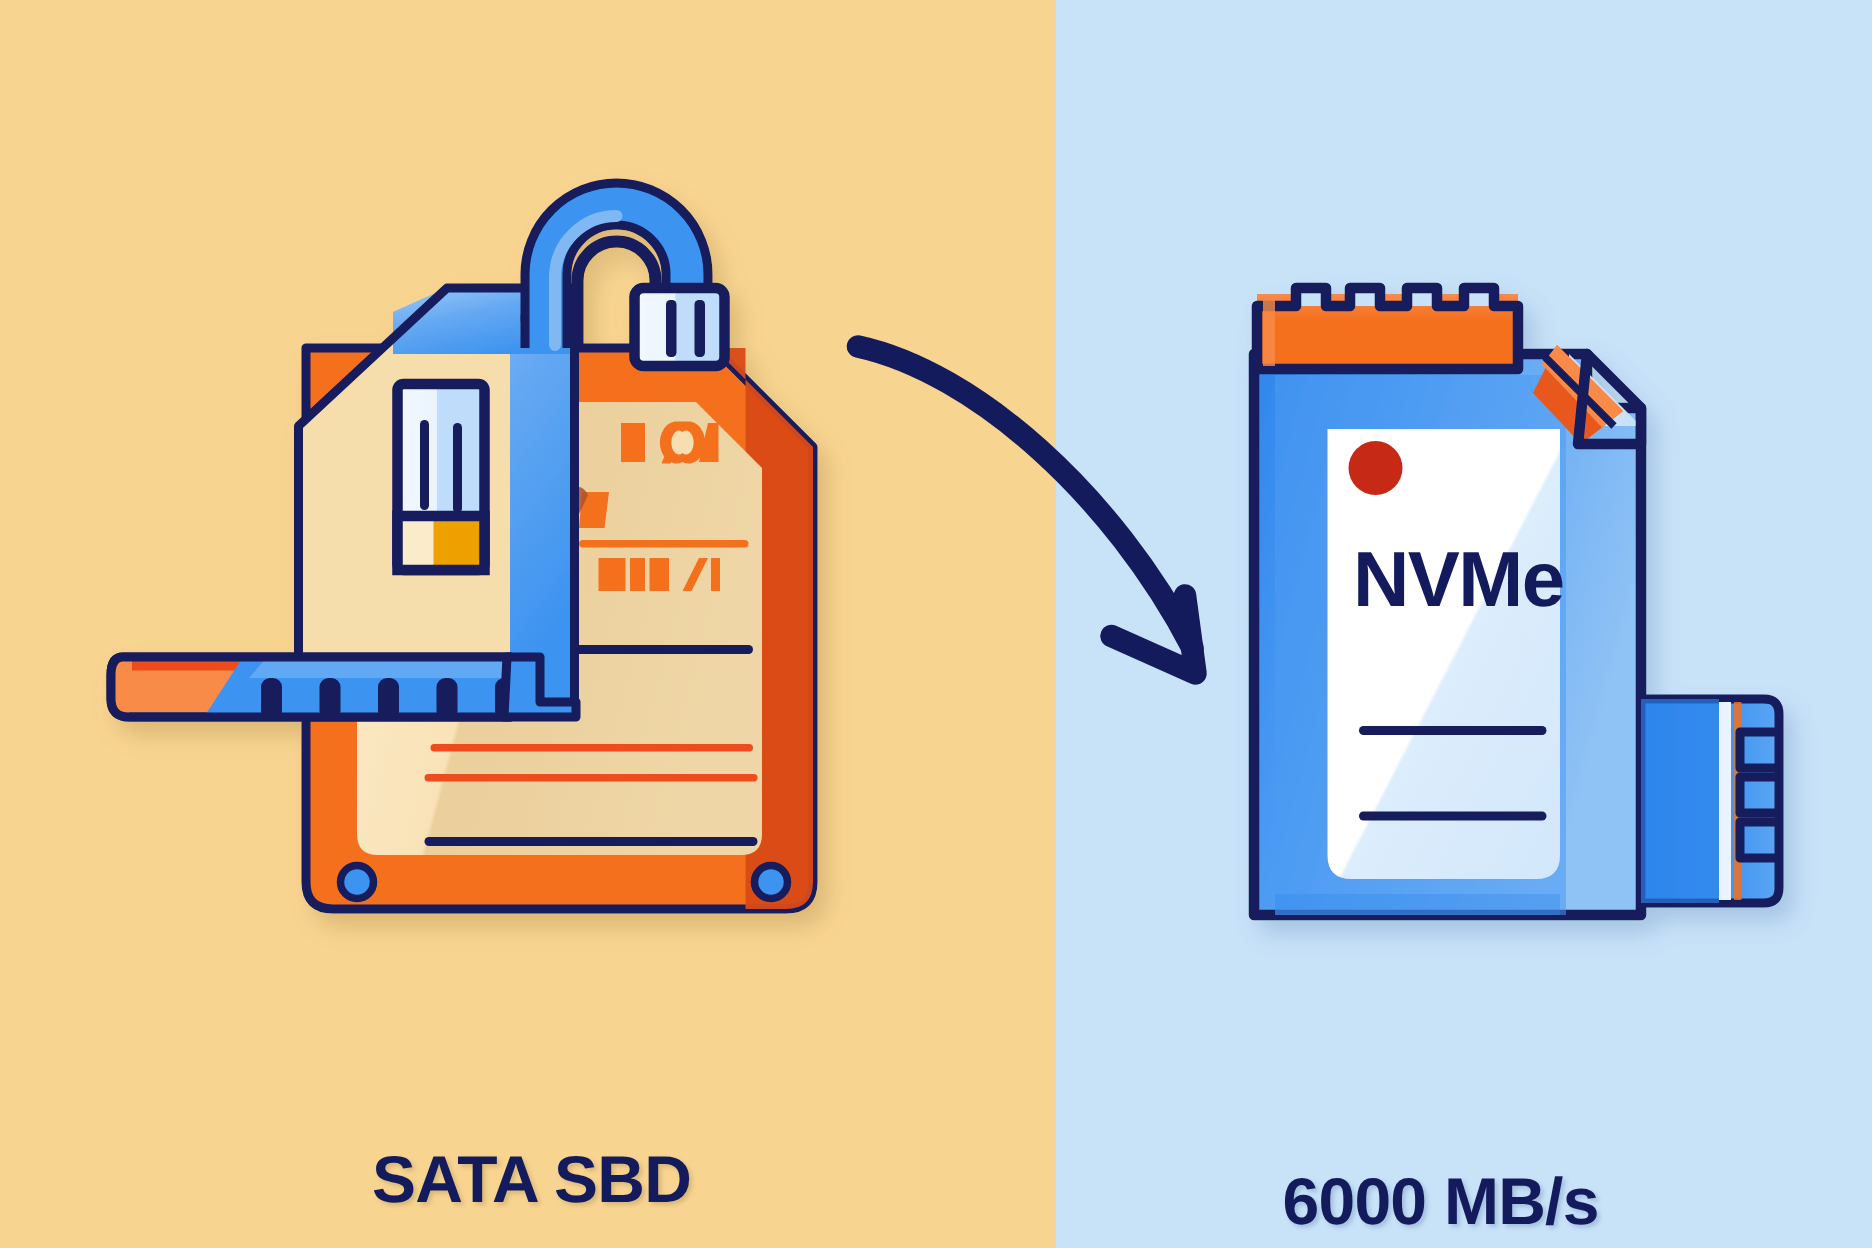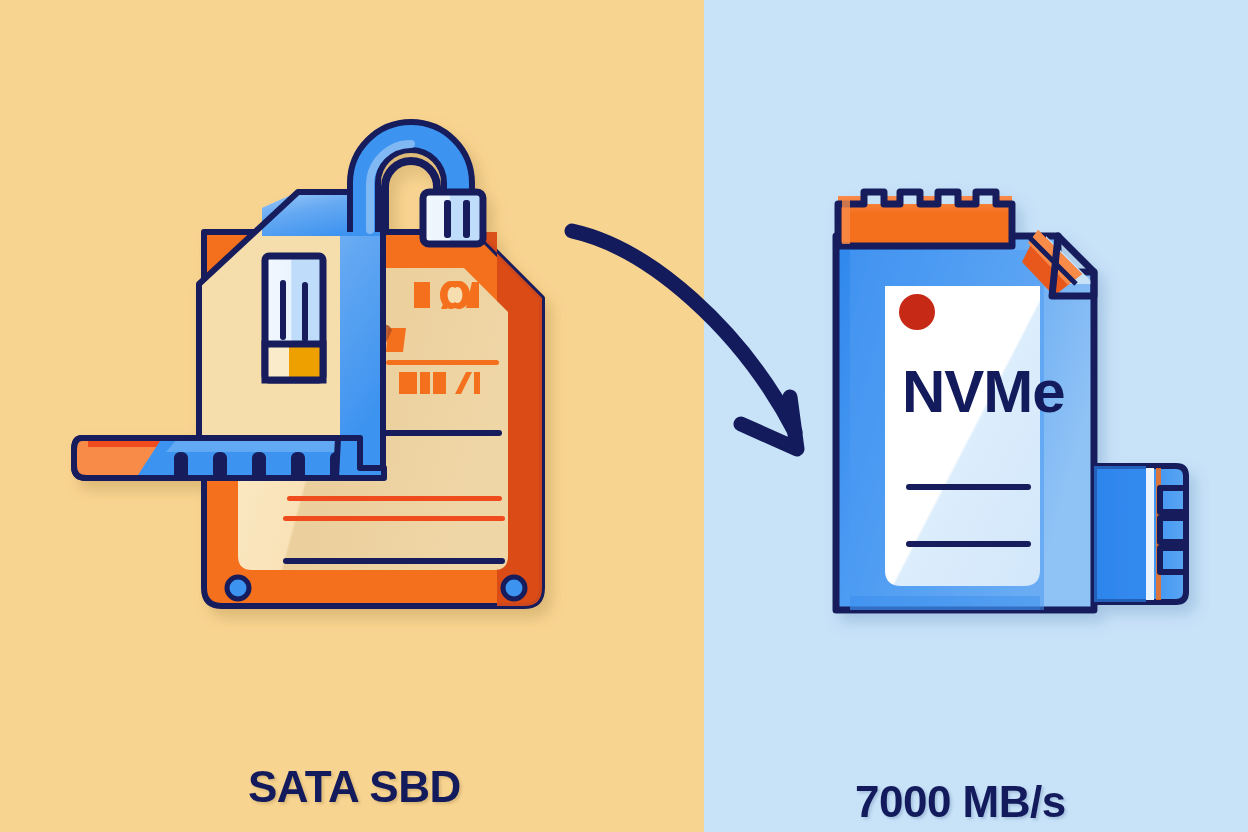--- a/index.html
+++ b/index.html
@@ -236,19 +236,19 @@
       <path d="M850 596 L1040 596 L1040 610 L850 610 Z" fill="#2E86EC" opacity="0.35"></path>
     </g>
   </svg>
 
   <div id="caption-left" class="caption">
     <div>SATA SBD</div>
     
   </div>
 
   <div id="caption-right" class="caption">
-    <div>7000 MB/s</div>
+    <div>6000 MB/s</div>
   </div>
 
-  <div style="position:absolute;left:902px;top:357px;font-size:60px;font-weight:bold;
+  <div style="position:absolute;left:902px;top:357px;font-size:52px;font-weight:bold;
               color:#131B5C;letter-spacing:-1px;">NVMe</div>
 
 </div>
 
 </body></html>

